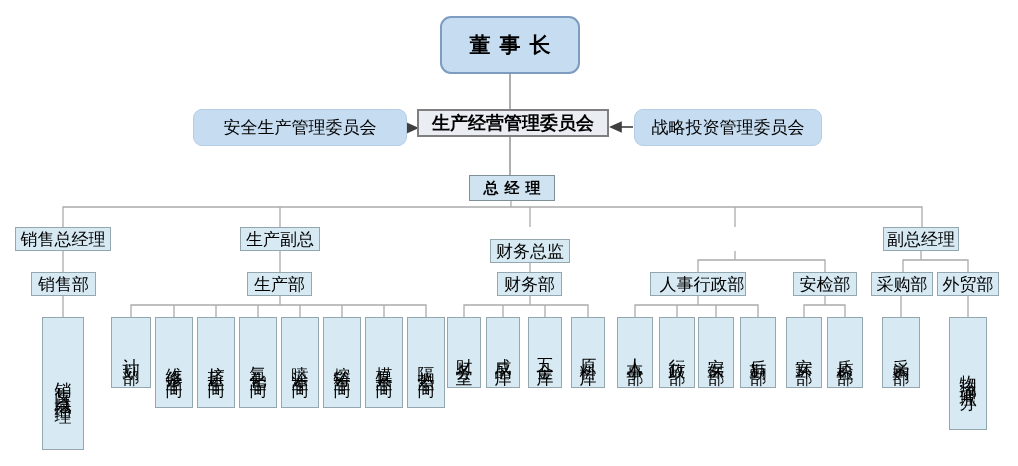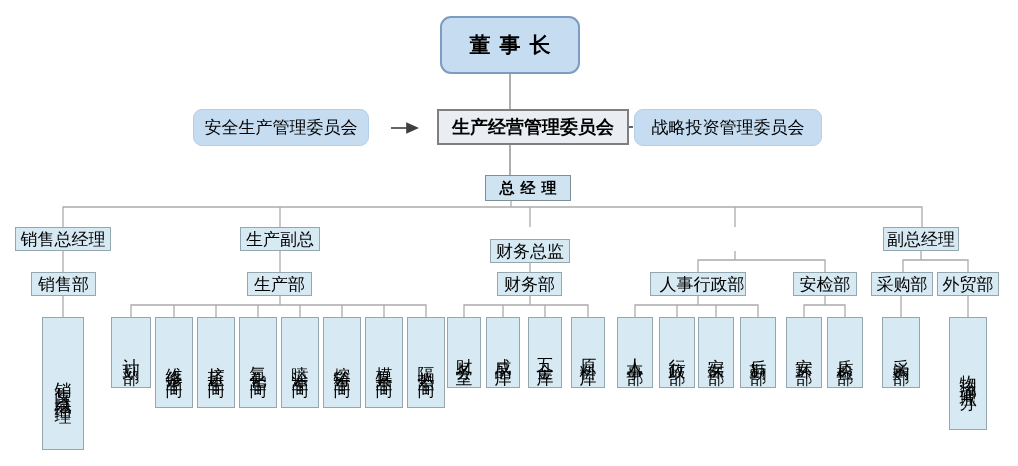--- a/index.html
+++ b/index.html
@@ -42,25 +42,25 @@
     <g stroke="#3f3f3f" stroke-width="1.6" fill="#3f3f3f">
       <line x1="391" y1="128" x2="409" y2="128"></line>
       <polygon points="417,128 407,123.5 407,132.5"></polygon>
       <line x1="633" y1="127" x2="619" y2="127"></line>
       <polygon points="611,127 621,122.5 621,131.5"></polygon>
     </g>
   </svg>
 
   <div class="node chairman" style="left:440px;top:16px;width:140px;height:58px;">董事长</div>
 
-  <div class="node round" style="left:193px;top:109px;width:176px;height:37px;">安全生产管理委员会</div>
-  <div class="node center-com" style="left:437px;top:109px;width:192px;height:36px;">生产经营管理委员会</div>
+  <div class="node round" style="left:193px;top:109px;width:214px;height:37px;">安全生产管理委员会</div>
+  <div class="node center-com" style="left:417px;top:109px;width:192px;height:28px;">生产经营管理委员会</div>
   <div class="node round" style="left:634px;top:109px;width:188px;height:37px;">战略投资管理委员会</div>
 
-  <div class="node gm" style="left:469px;top:175px;width:86px;height:26px;margin-left:16px;">总经理</div>
+  <div class="node gm" style="left:469px;top:175px;width:86px;height:26px;">总经理</div>
 
   <div class="node blue" style="left:15px;top:227px;width:96px;height:24px;">销售总经理</div>
   <div class="node blue" style="left:240px;top:227px;width:80px;height:24px;text-align:center;">生产副总</div>
   <div class="node blue" style="left:490px;top:227px;width:80px;height:24px;margin-top:12px;">财务总监</div>
   <div class="node blue" style="left:883px;top:227px;width:76px;height:24px;">副总经理</div>
 
   <div class="node blue" style="left:31px;top:272px;width:65px;height:24px;">销售部</div>
   <div class="node blue" style="left:247px;top:272px;width:65px;height:24px;">生产部</div>
   <div class="node blue" style="left:497px;top:272px;width:65px;height:24px;">财务部</div>
   <div class="node blue" style="left:650px;top:272px;width:96px;height:24px;padding-left:8px;">人事行政部</div>

